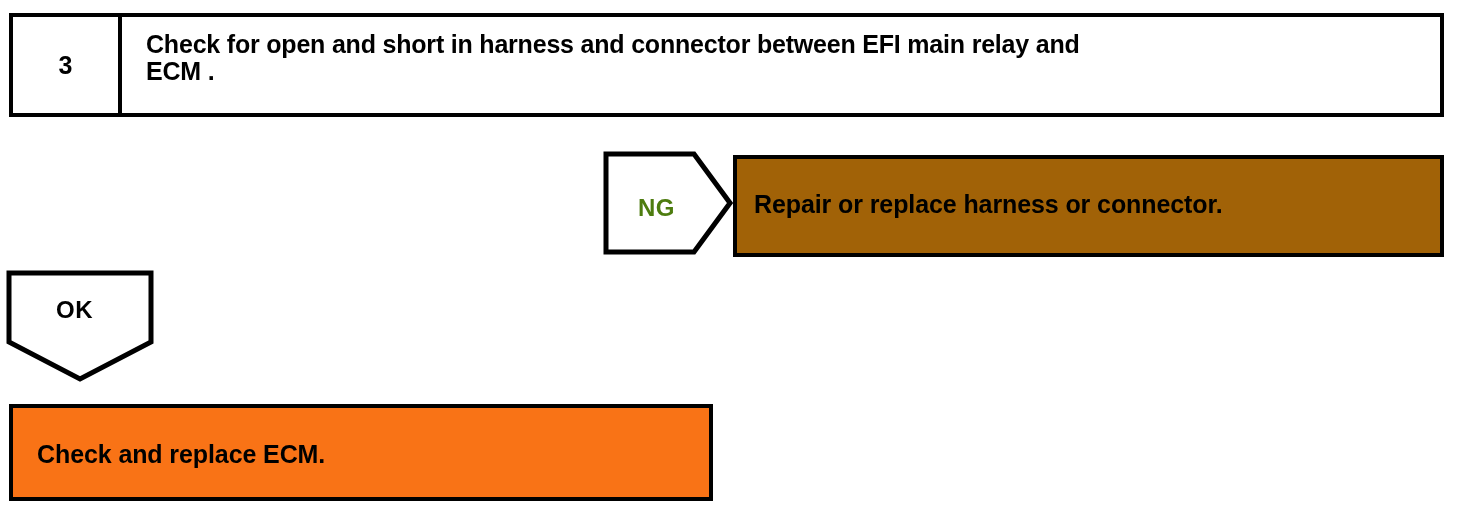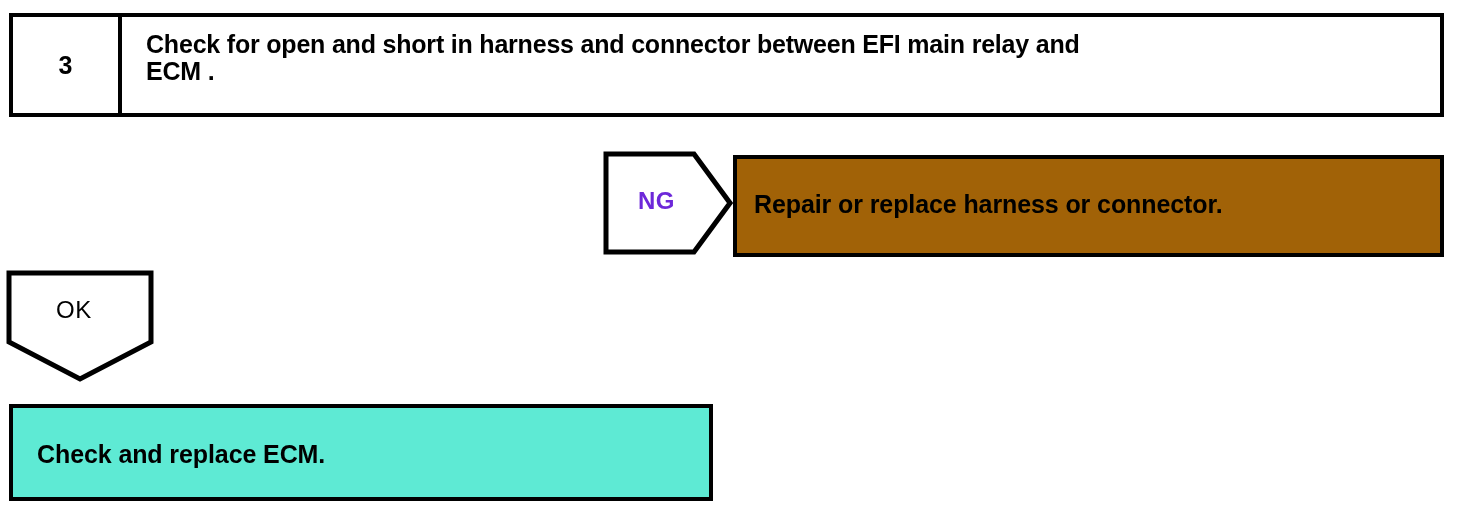--- a/index.html
+++ b/index.html
@@ -77,24 +77,24 @@
     height: 104px;
   }
   .ng-arrow svg {
     display: block;
     width: 130px;
     height: 104px;
   }
   .ng-label {
     position: absolute;
     left: 638px;
-    top: 189px;
+    top: 196px;
     font-size: 24px;
     font-weight: bold;
-    color: #6d28d9;
+    color: #4d7c0f;
     letter-spacing: 0.5px;
     line-height: 1;
   }
 
   
   .ng-result-box {
     position: absolute;
     left: 733px;
     top: 155px;
     width: 711px;
@@ -126,36 +126,36 @@
   .ok-arrow svg {
     display: block;
     width: 148px;
     height: 112px;
   }
   .ok-label {
     position: absolute;
     left: 56px;
     top: 298px;
     font-size: 24px;
-    font-weight: normal;
+    font-weight: bold;
     color: #000000;
     letter-spacing: 0.5px;
     line-height: 1;
   }
 
   
   .ok-result-box {
     position: absolute;
     left: 9px;
     top: 404px;
     width: 704px;
     height: 97px;
     border: 4px solid #000000;
     box-sizing: border-box;
-    background: #5eead4;
+    background: #f97316;
   }
   .ok-result-text {
     position: absolute;
     left: 24px;
     top: 34px;
     font-size: 25px;
     font-weight: bold;
     color: #000000;
     letter-spacing: -0.1px;
     line-height: 1;

